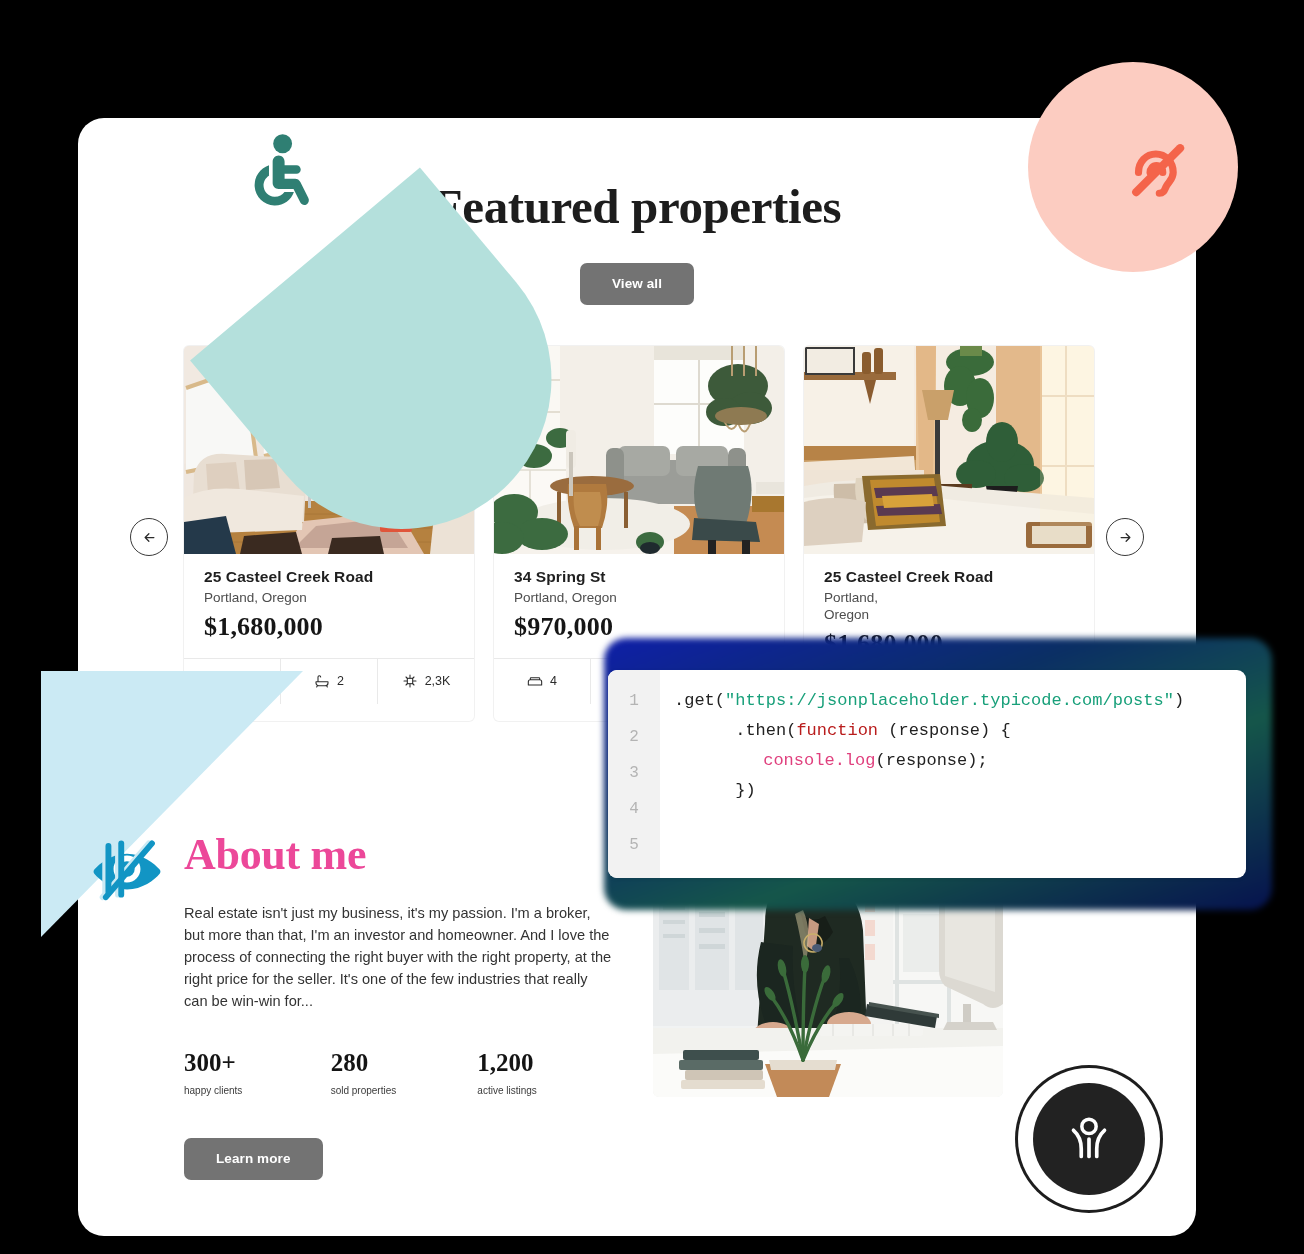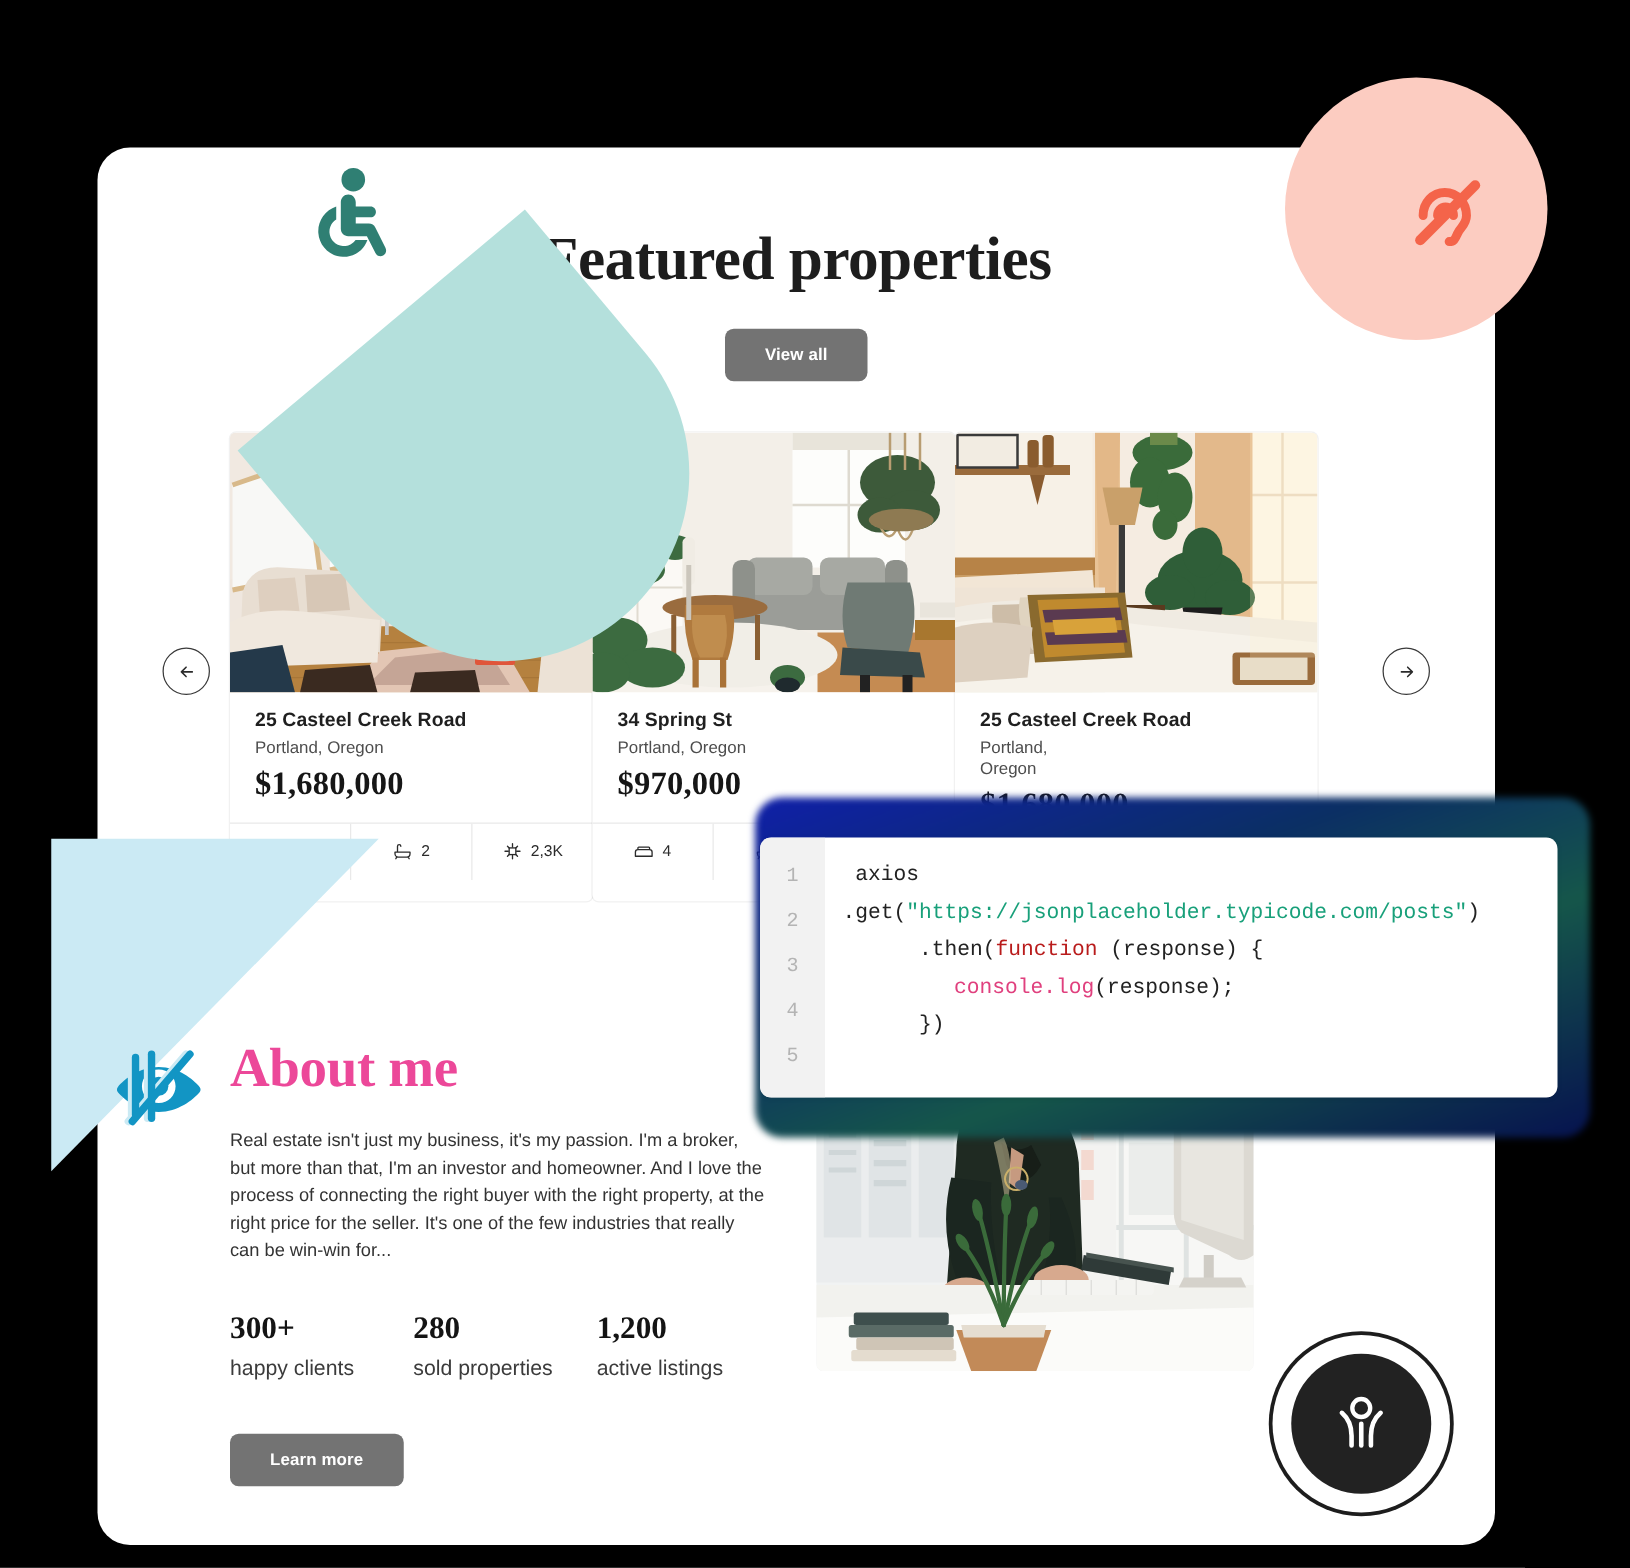--- a/index.html
+++ b/index.html
@@ -68,21 +68,21 @@
   .btn-dark {
     background: #737373; color: #fff; border: none;
     font-family: "Liberation Sans", sans-serif;
     font-size: 13.5px; font-weight: 700; letter-spacing: .1px;
     padding: 0 32px; height: 42px; line-height: 42px;
     border-radius: 7px; cursor: pointer;
   }
 
   
   .carousel { position: relative; margin-top: 41px; padding: 0 106px; }
-  .cards { display: flex; }
+  .cards { display: flex; gap: 20px; }
   .card {
     width: 290px; flex: 0 0 290px; background: #fff;
     border-radius: 5px;
     box-shadow: 0 0 0 1px rgba(0,0,0,.055);
     overflow: visible;
   }
   .card-photo { height: 208px; border-radius: 5px 5px 0 0; position: relative; overflow: hidden; }
   .card-body { padding: 14px 20px 16px; }
   .card-addr { font-size: 15.5px; font-weight: 700; color: #1f1f1f; letter-spacing: .1px; }
   .card-city { font-size: 13.5px; color: #4d4d4d; margin-top: 4px; line-height: 1.25; }
@@ -113,21 +113,21 @@
     font-family: "Liberation Serif", serif; font-weight: 700;
     font-size: 44px; color: #ec4899; letter-spacing: -0.3px;
   }
   .about-body {
     margin-top: 22px; font-size: 14.6px; line-height: 1.52; color: #333;
     width: 430px;
   }
   .stats { display: flex; margin-top: 36px; }
   .stat { width: 157px; }
   .stat-num { font-family: "Liberation Serif", serif; font-weight: 700; font-size: 25px; color: #141414; }
-  .stat-label { font-size: 17px; color: #3b3b3b; margin-top: 8px; }
+  .stat-label { font-size: 10px; color: #3b3b3b; margin-top: 8px; }
   .learn-wrap { margin-top: 42px; }
   .about-right { flex: 1; position: relative; }
   .about-photo {
     position: absolute; left: 1px; top: -23px; width: 350px; height: 291px;
     border-radius: 6px; overflow: hidden;
   }
 
   
   .code-glow {
     position: absolute; left: 604px; top: 638px;
@@ -696,21 +696,20 @@
   <div class="code-glow"></div>
   <div class="code-panel">
     <div class="gutter">
       <span>1</span>
       <span>2</span>
       <span>3</span>
       <span>4</span>
       <span>5</span>
     </div>
     <div class="code-lines">
-      <div class="code-line"><span> axios</span></div>
       <div class="code-line">.get(<span class="tok-str">"https://jsonplaceholder.typicode.com/posts"</span>)</div>
       <div class="code-line">      .then(<span class="tok-kw">function</span> (response) {</div>
       <div class="code-line">      <span class="tok-fn">console.log</span>(response);</div>
       <div class="code-line">      })</div>
     </div>
   </div>
 
   <div class="a11y-badge">
     <div class="a11y-inner">
       <svg width="62" height="62" viewBox="0 0 64 64">

